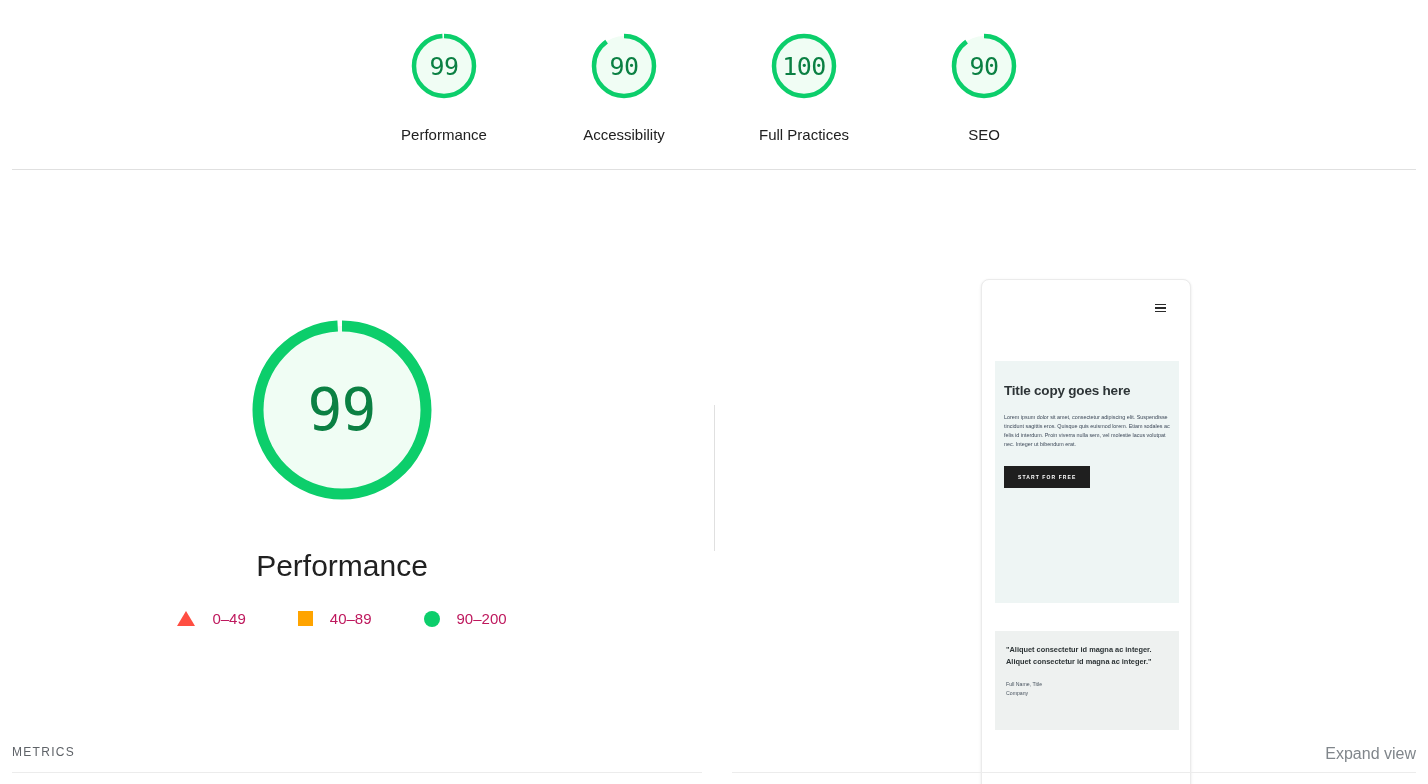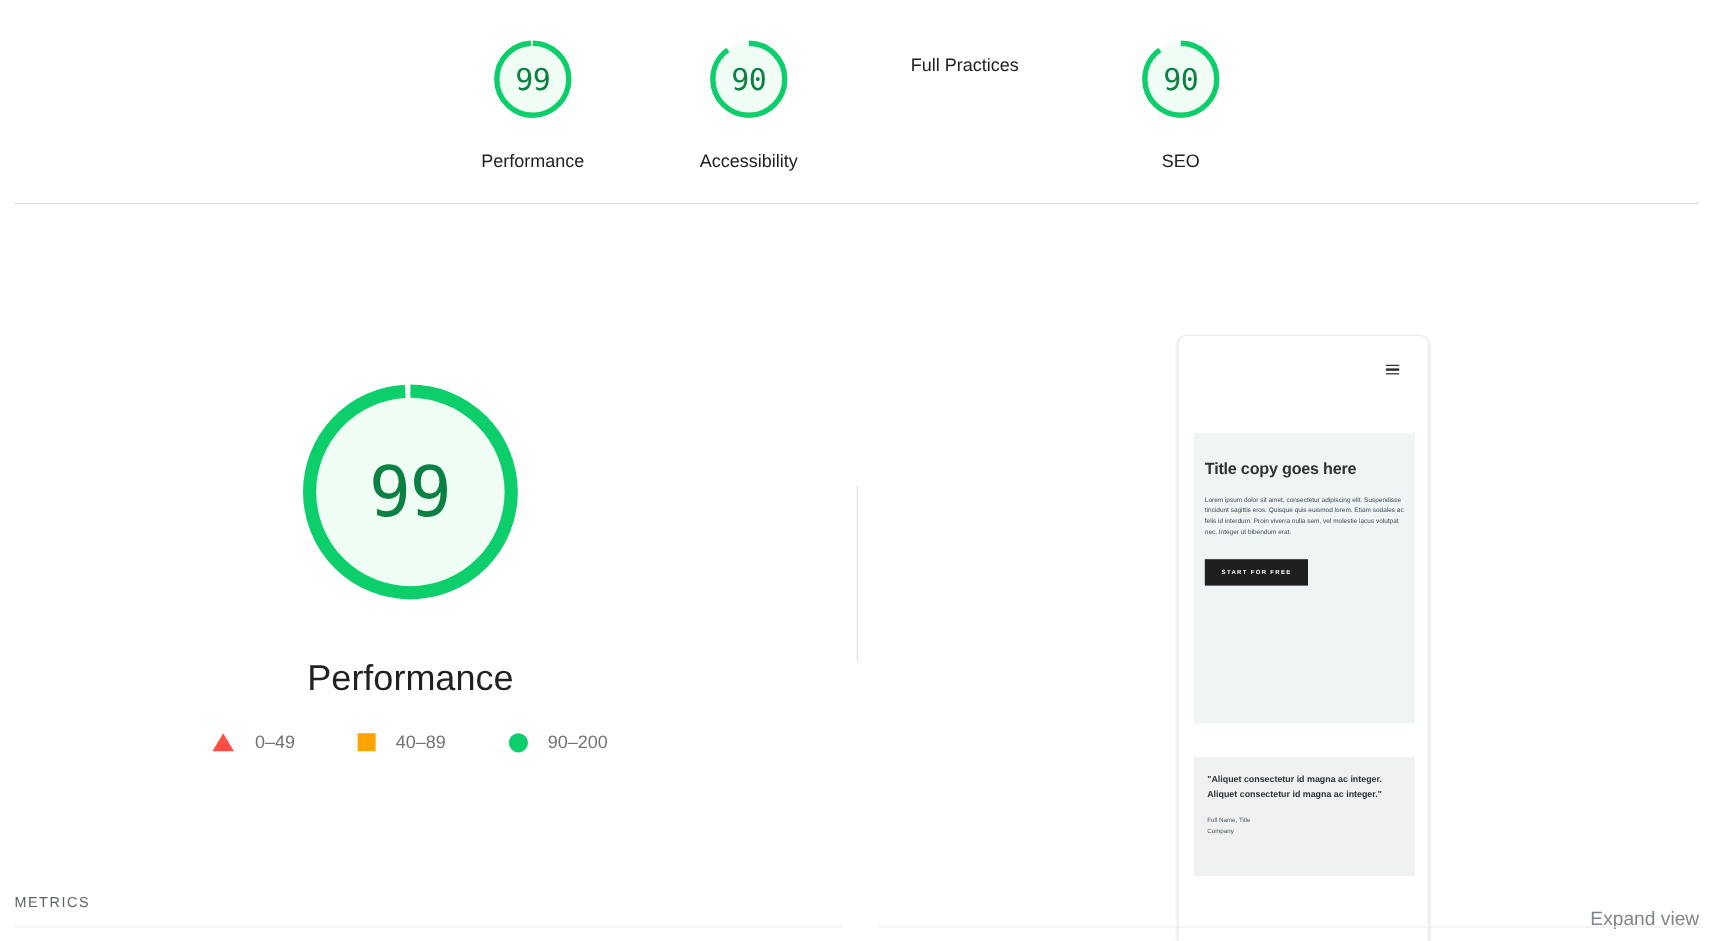--- a/index.html
+++ b/index.html
@@ -138,21 +138,21 @@
   }
 
   
   .legend {
     margin-top: 26px;
     display: flex;
     flex-direction: row;
     align-items: center;
     gap: 0;
     font-size: 15px;
-    color: #737373;
+    color: #be185d;
   }
   .legend-item {
     display: flex;
     flex-direction: row;
     align-items: center;
   }
   .legend-item + .legend-item { margin-left: 52px; }
   .legend-label { margin-left: 17px; white-space: nowrap; }
 
   .mk-tri {
@@ -284,21 +284,20 @@
     font-size: 12px;
     letter-spacing: 1.3px;
     color: #5f6368;
   }
   .expand-view {
     position: absolute;
     right: 12px; top: 15px;
     font-size: 16px;
     color: #80868b;
     cursor: pointer;
-    margin-top: 13px;
   }
   .footer-rule-left {
     position: absolute;
     left: 12px; top: 772px;
     width: 690px;
     height: 1px;
     background: #ececec;
   }
   .footer-rule-right {
     position: absolute;
@@ -330,20 +329,27 @@
         <svg width="80" height="80" viewBox="0 0 80 80">
           <circle cx="40" cy="40" r="30" fill="#f0fdf4" stroke="none"></circle>
           <circle class="arc" cx="40" cy="40" r="30" fill="none" stroke="#0cce6b" stroke-width="4.5" stroke-linecap="butt" stroke-dasharray="188.496" stroke-dashoffset="18.850"></circle>
         </svg>
         <div class="gauge-sm-num" style="color:#0b8043">90</div>
       </div>
       <div class="gauge-label">Accessibility</div>
     </div>
 
     <div class="gauge-item">
+      <div class="gauge-sm-wrap">
+        <svg width="80" height="80" viewBox="0 0 80 80">
+          <circle cx="40" cy="40" r="30" fill="#f0fdf4" stroke="none"></circle>
+          <circle class="arc" cx="40" cy="40" r="30" fill="none" stroke="#0cce6b" stroke-width="4.5" stroke-linecap="butt" stroke-dasharray="188.496" stroke-dashoffset="0.000"></circle>
+        </svg>
+        <div class="gauge-sm-num" style="color:#0b8043">100</div>
+      </div>
       <div class="gauge-label">Full Practices</div>
     </div>
 
     <div class="gauge-item">
       <div class="gauge-sm-wrap">
         <svg width="80" height="80" viewBox="0 0 80 80">
           <circle cx="40" cy="40" r="30" fill="#f0fdf4" stroke="none"></circle>
           <circle class="arc" cx="40" cy="40" r="30" fill="none" stroke="#0cce6b" stroke-width="4.5" stroke-linecap="butt" stroke-dasharray="188.496" stroke-dashoffset="18.850"></circle>
         </svg>
         <div class="gauge-sm-num" style="color:#0b8043">90</div>

